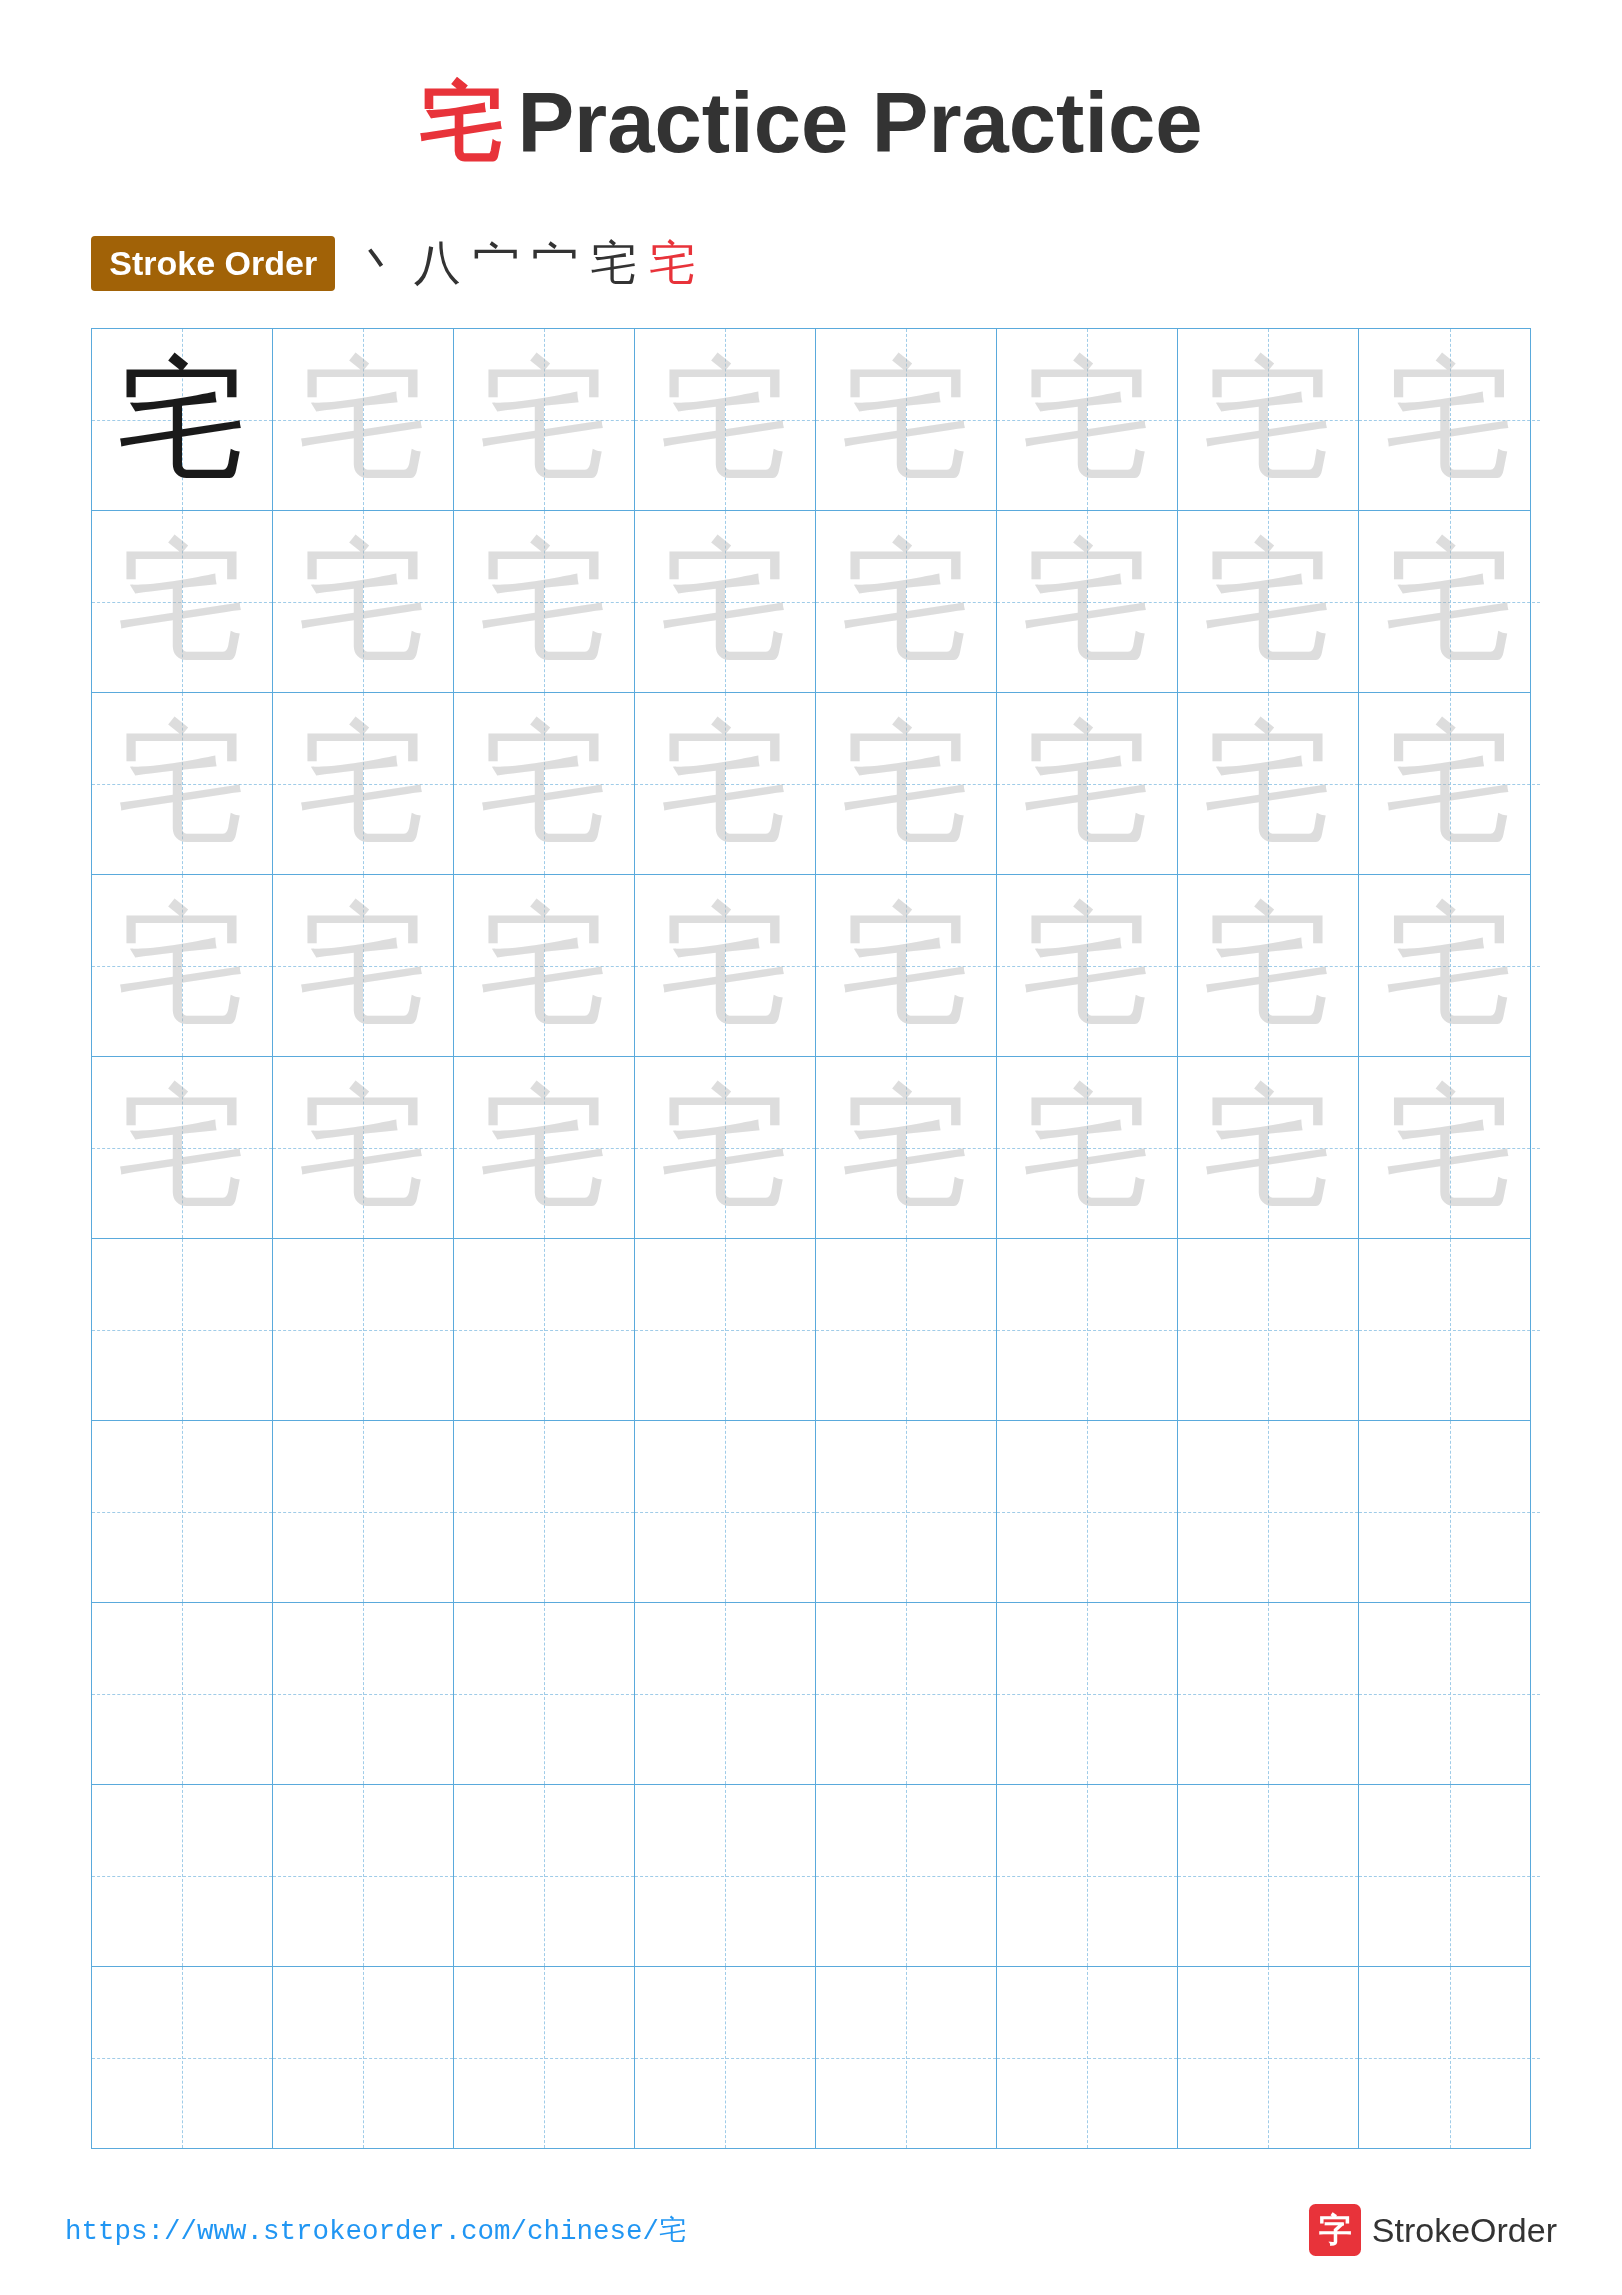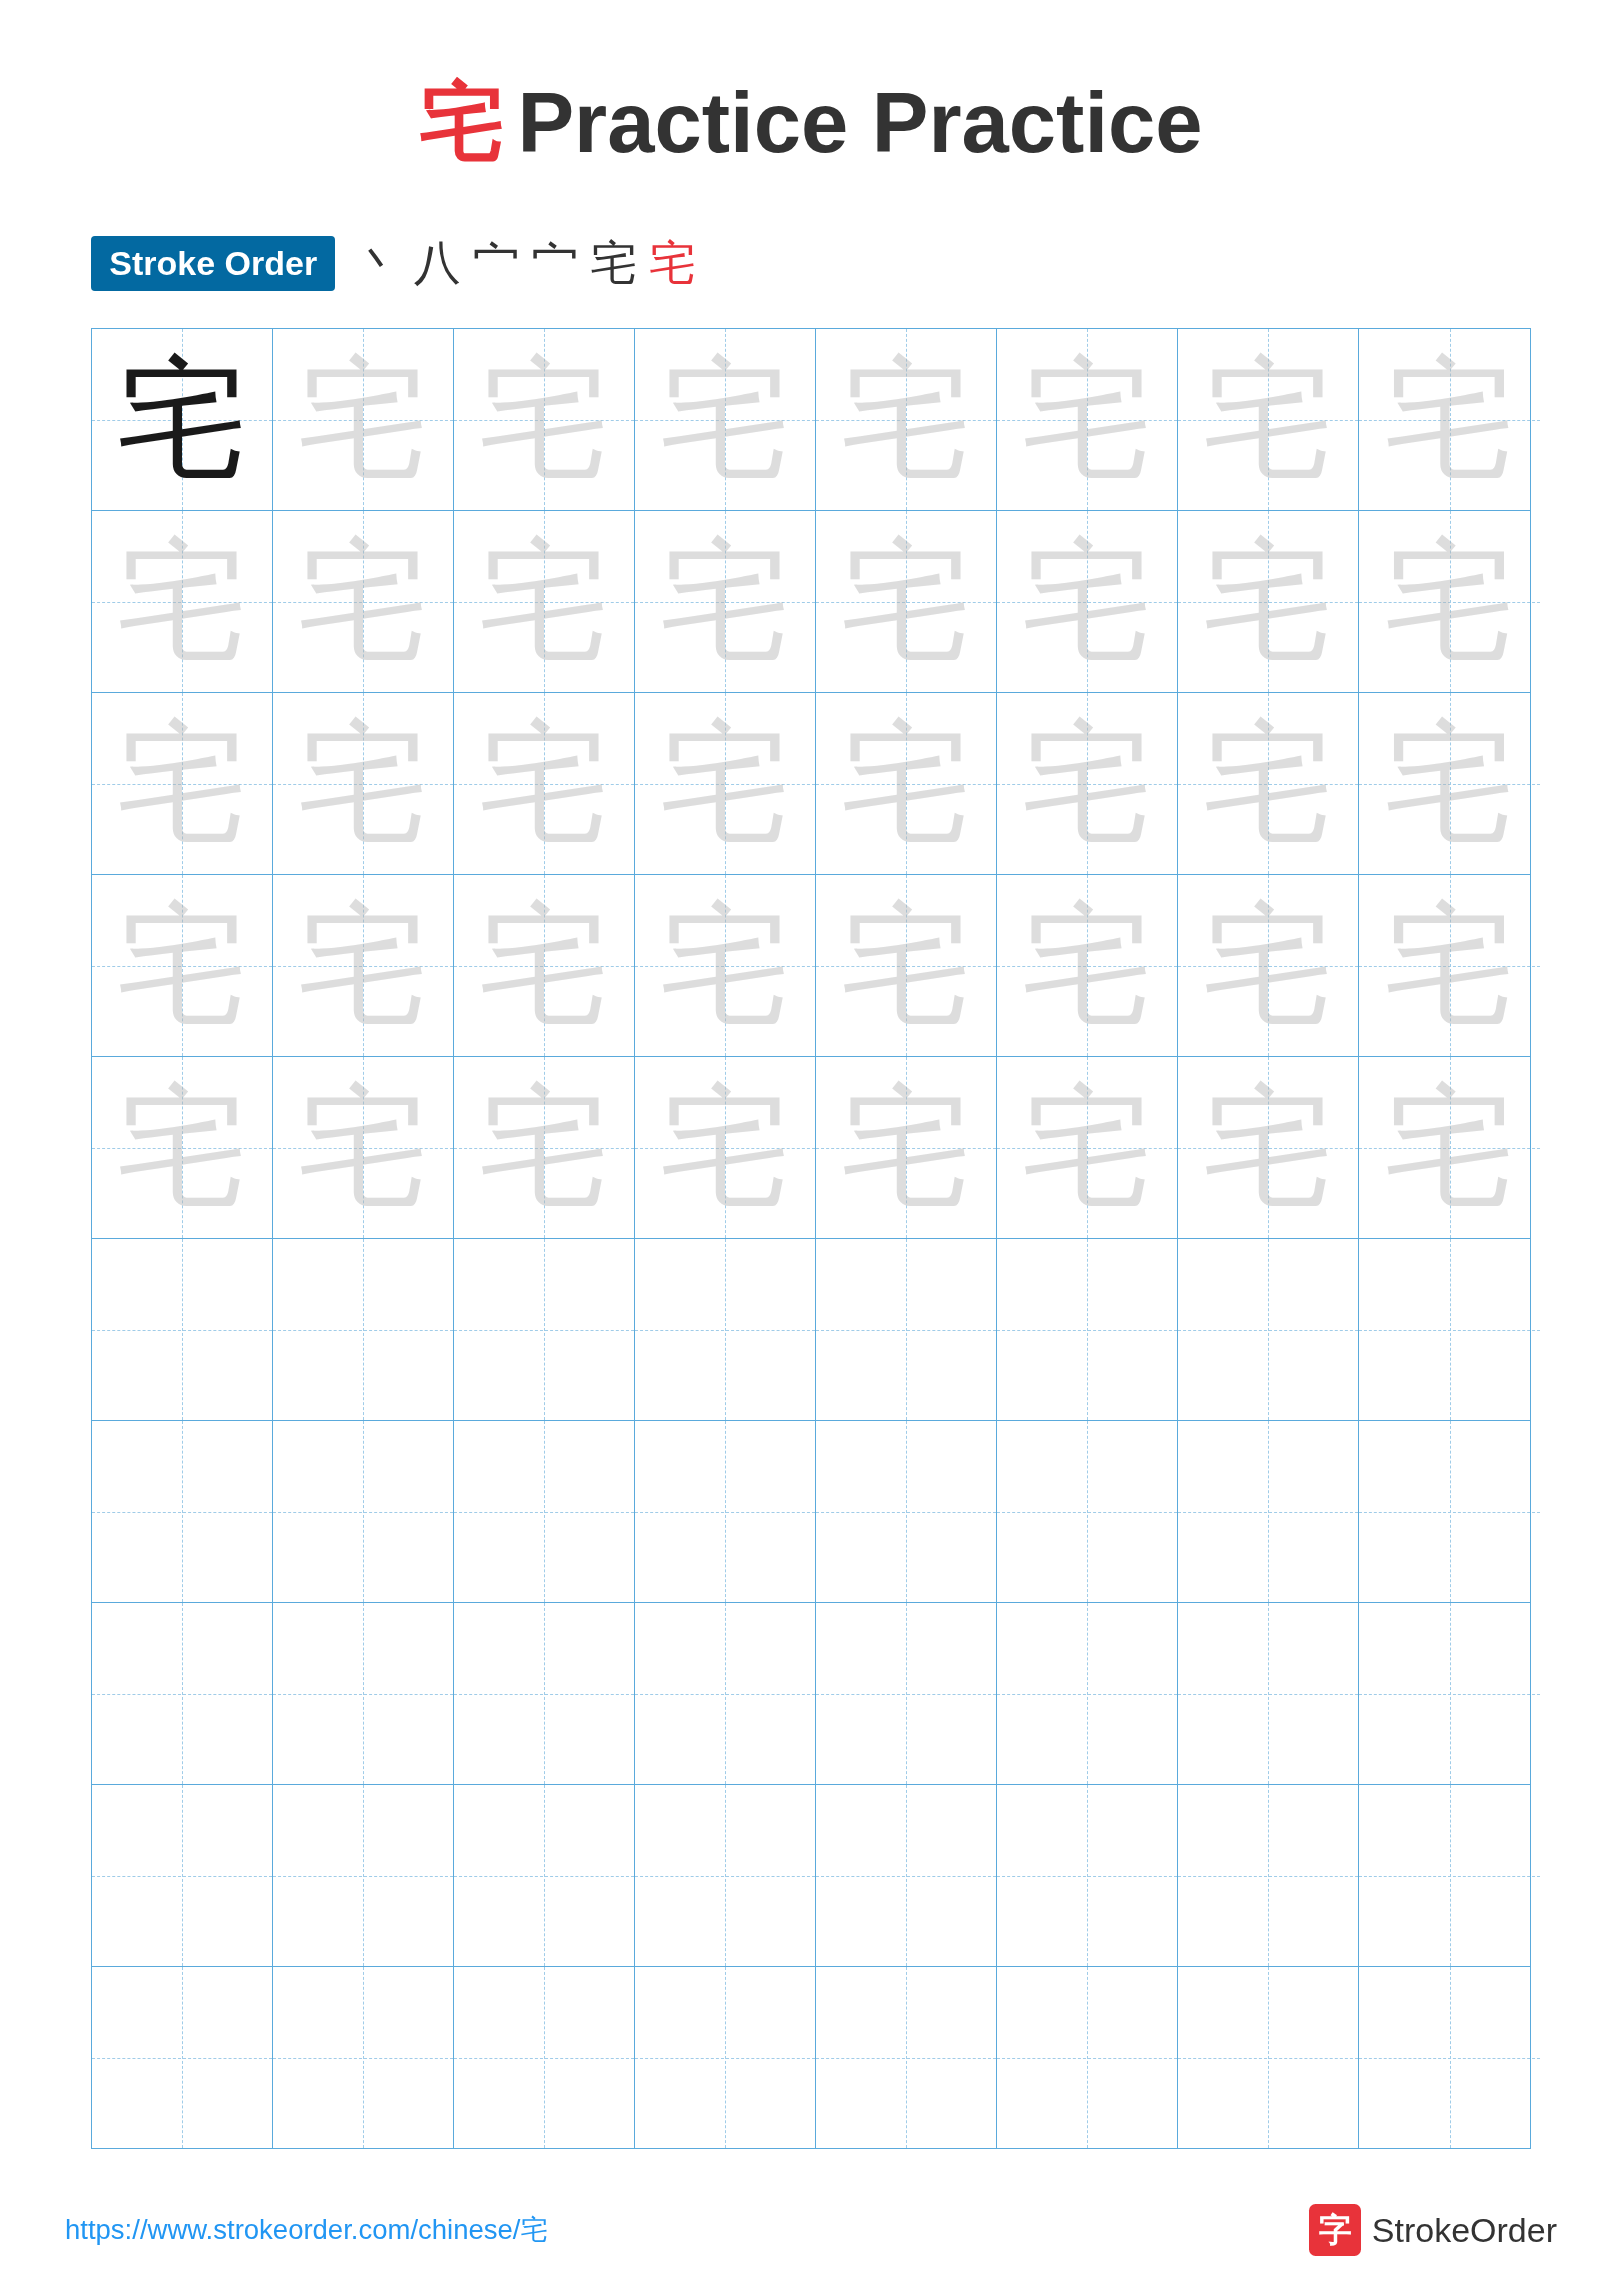--- a/index.html
+++ b/index.html
@@ -49,21 +49,21 @@
     
     .stroke-order-row {
       display: flex;
       align-items: center;
       margin-bottom: 33px;
       margin-left: 39px;
       gap: 19.6px;
     }
 
     .stroke-order-badge {
-      background: #0369a1;
+      background: #a16207;
       color: white;
       font-family: Arial, sans-serif;
       font-size: 34px;
       font-weight: bold;
       padding: 7.9px 18.3px;
       border-radius: 3.9px;
       white-space: nowrap;
     }
 
     .stroke-sequence {
@@ -170,21 +170,21 @@
       right: 0;
       display: flex;
       align-items: center;
       justify-content: space-between;
       padding: 0 65px;
     }
 
     .footer-url {
       color: #2196F3;
       font-size: 27.5px;
-      font-family: Liberation Sans, sans-serif;
+      font-family: Liberation Mono, monospace;
     }
 
     .footer-logo {
       display: flex;
       align-items: center;
       gap: 10.5px;
     }
 
     .footer-logo-icon {
       width: 52px;

